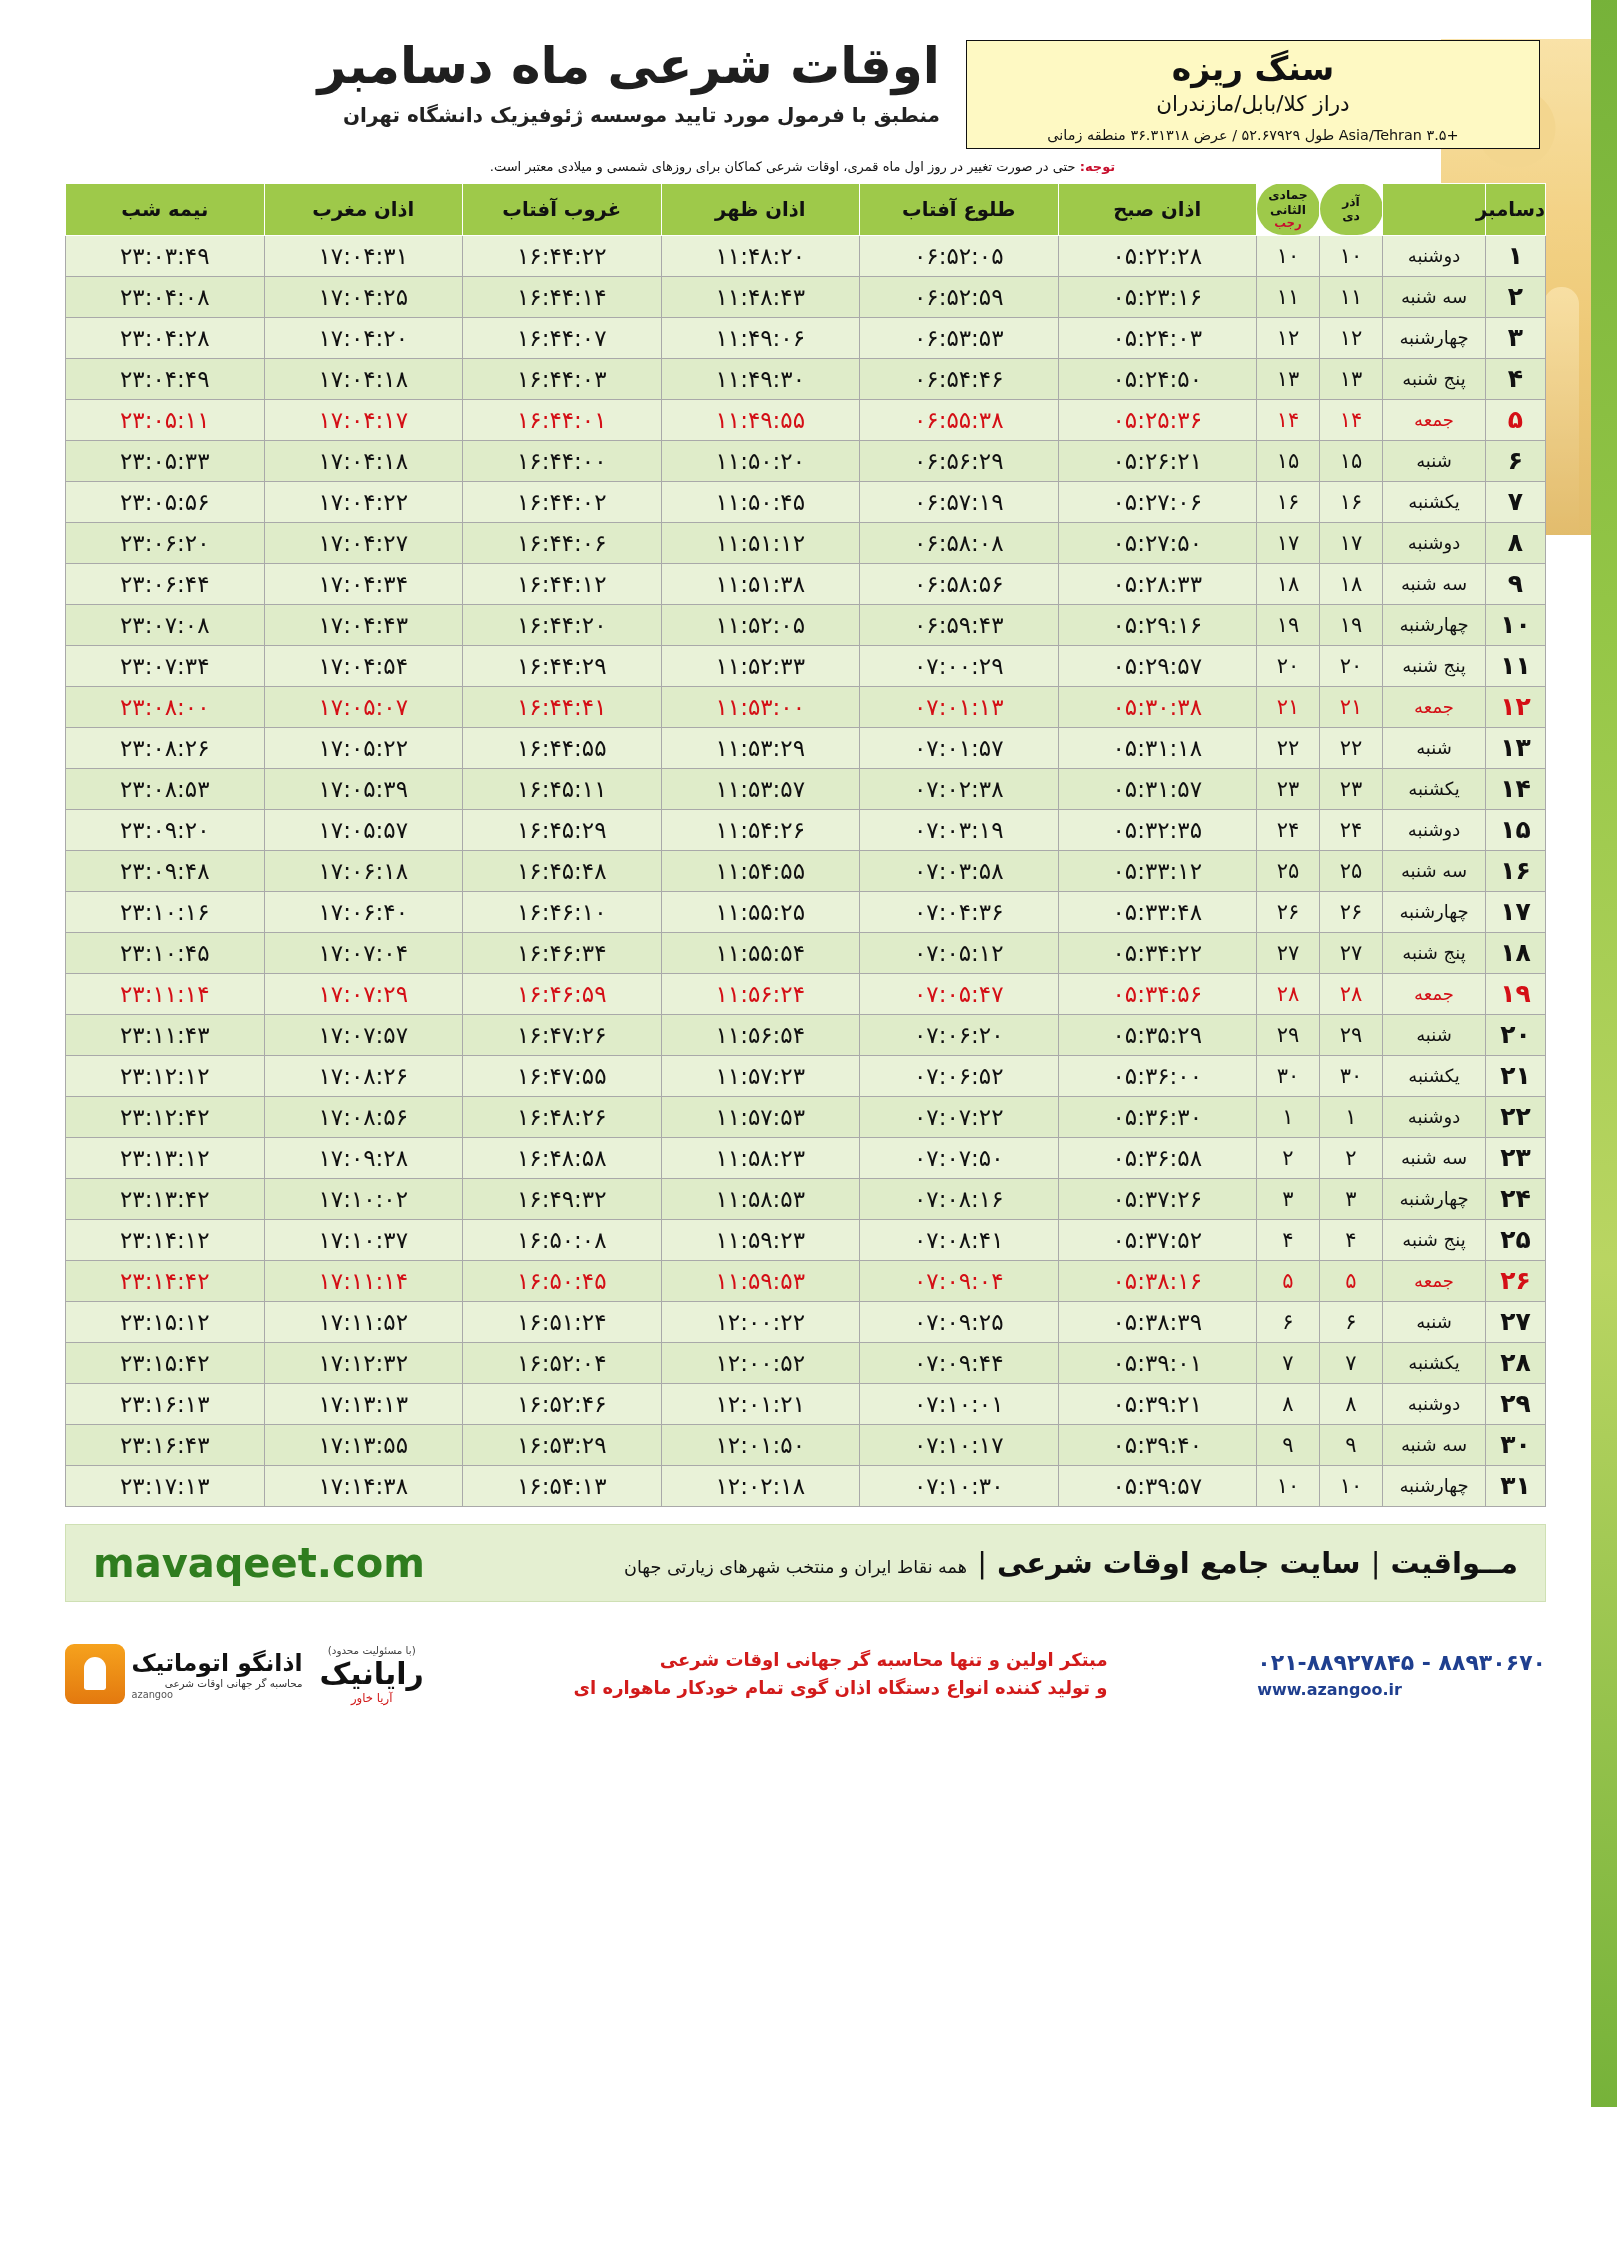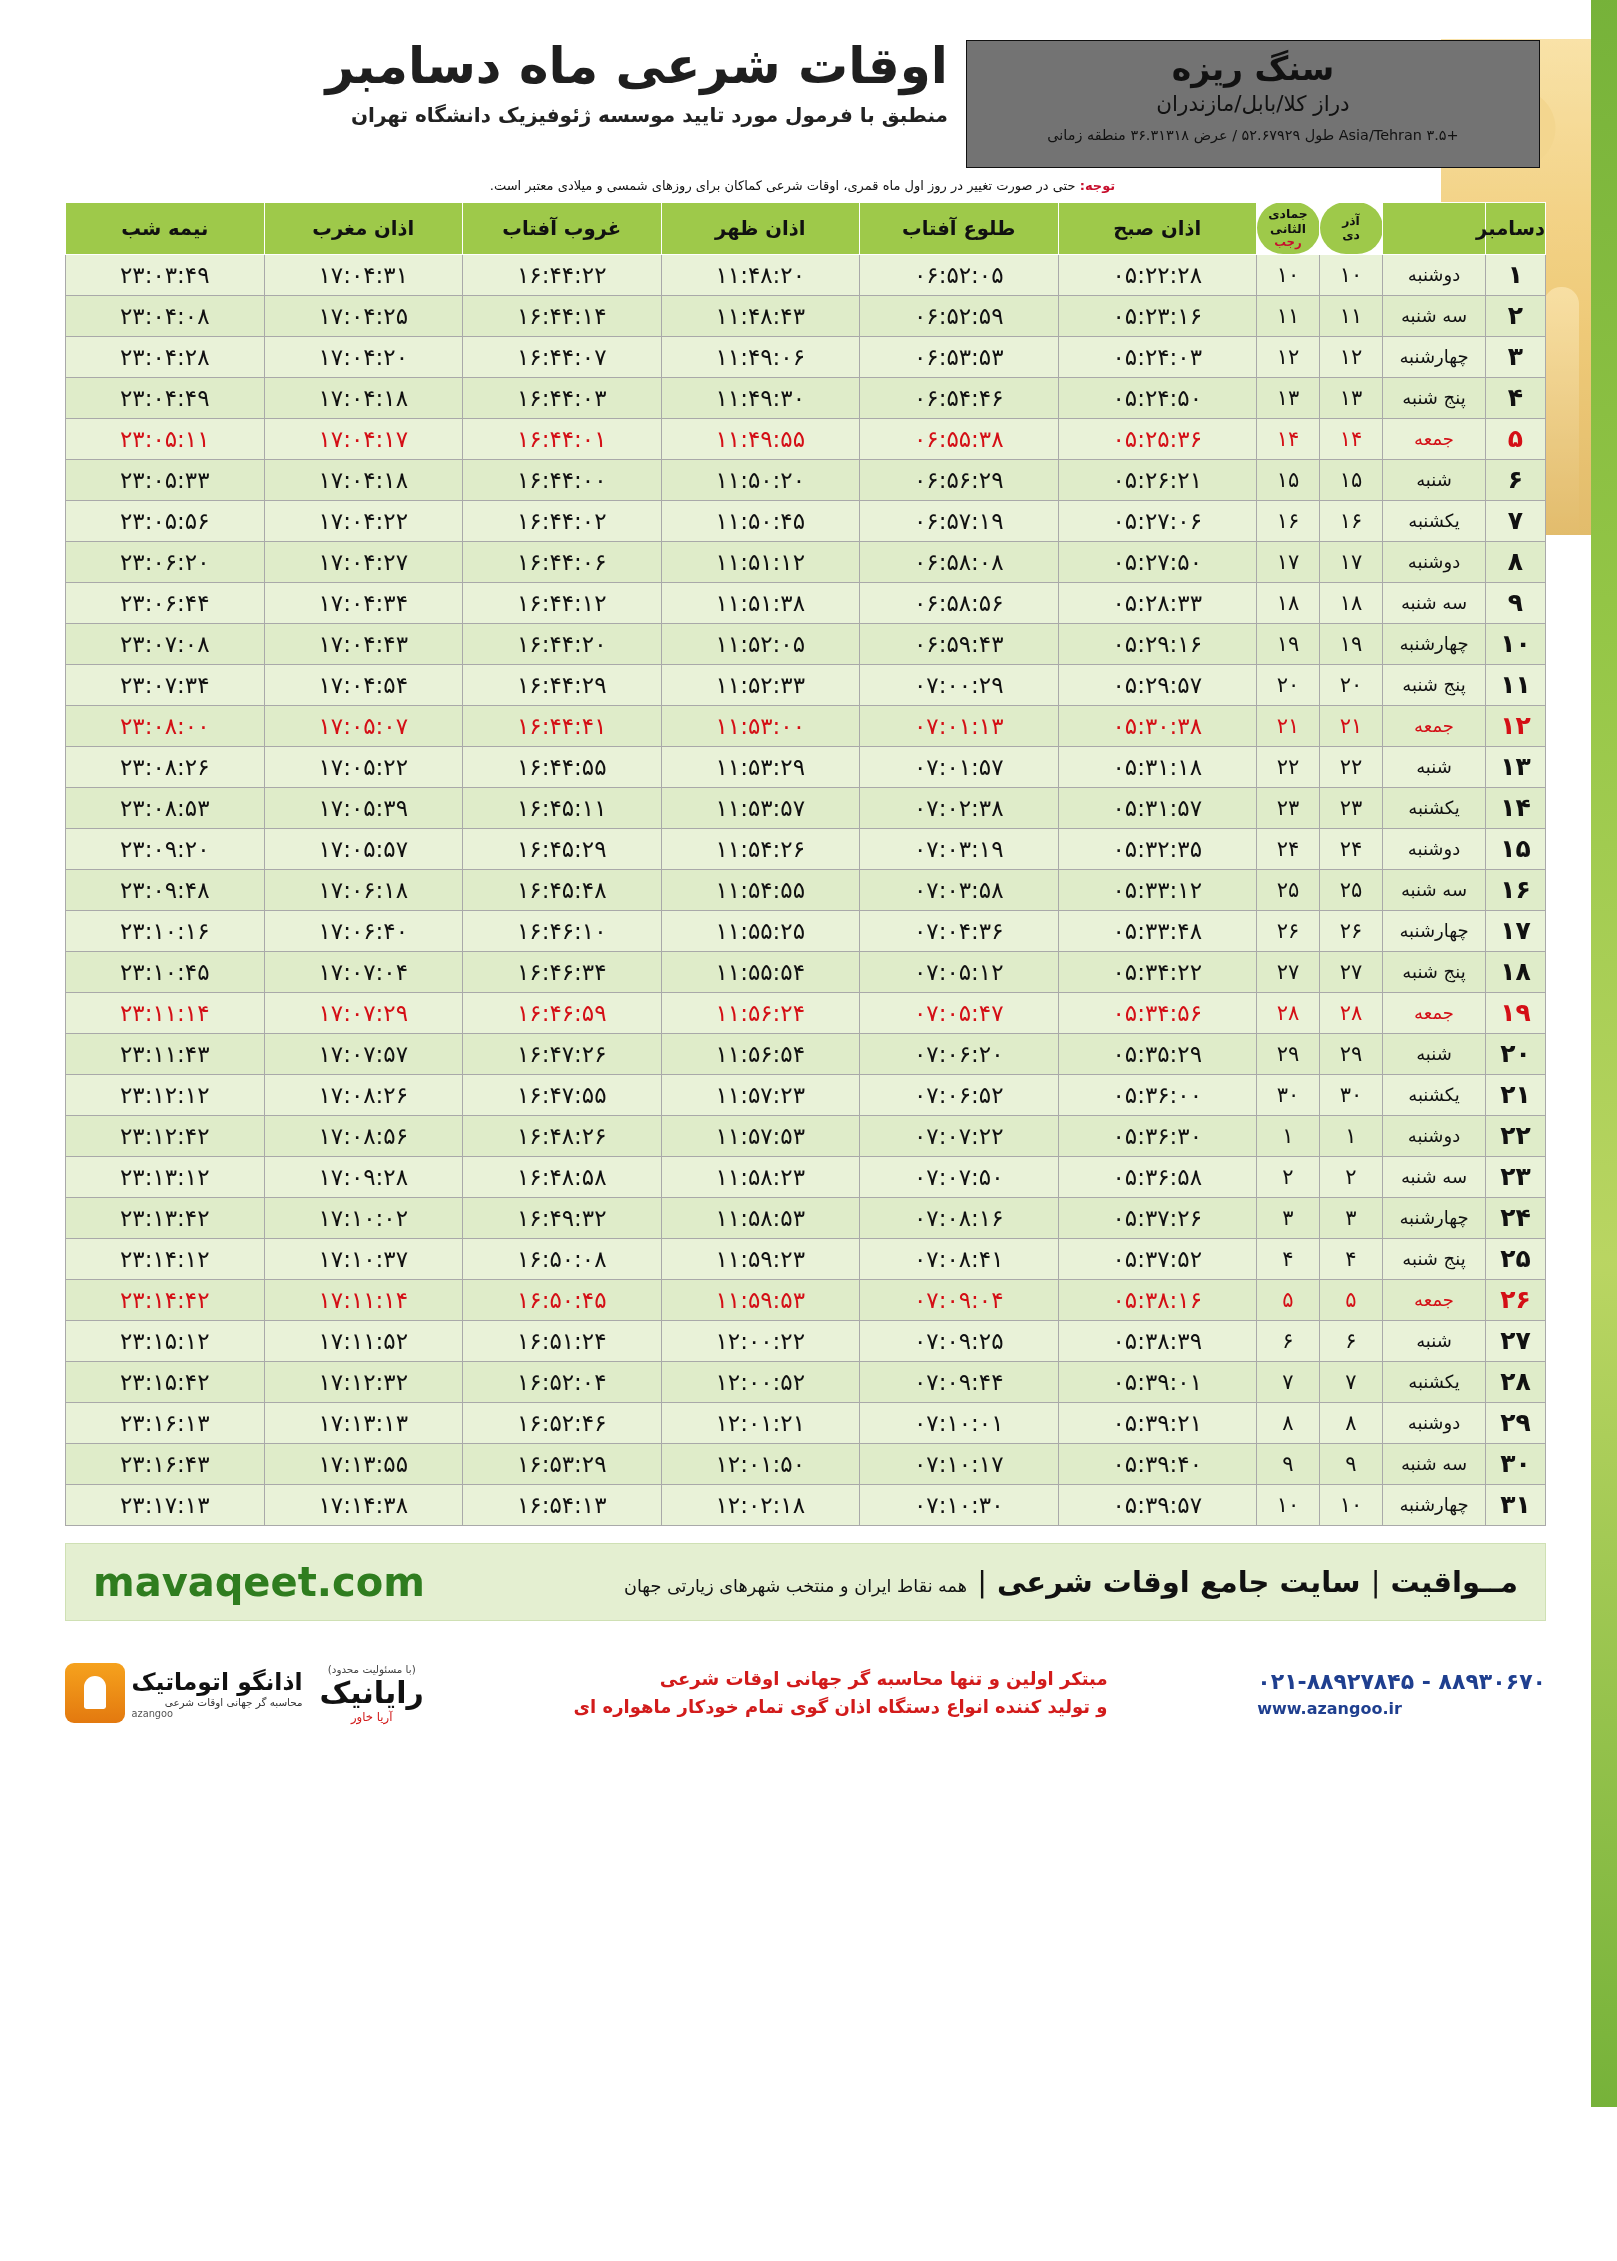--- a/index.html
+++ b/index.html
@@ -45,39 +45,39 @@
   
   .header{
     position:relative;z-index:3;
     display:flex;flex-direction:row;align-items:flex-start;
     padding:40px 78px 0 65px;
     justify-content:space-between;
   }
   .title-block{
     text-align:right;
     flex:1;
-    padding-right:18px;
+    padding-right:26px;
   }
   .main-title{
     font-size:50px;font-weight:bold;color:#1f1f1f;line-height:1.05;
     letter-spacing:-0.7px;
   }
   .sub-title{
     font-size:20px;font-weight:bold;color:#222;margin-top:10.4px;
   }
   .date-line{
     font-size:18px;color:#222;margin-top:9px;
   }
   .loc-box{
     border:1.3px solid #111;
-    padding:9px 17px 24px 17px;
+    padding:9px 17px 5px 17px;
     text-align:center;
     min-width:574px;
     box-sizing:border-box;
-    background:#737373;
+    background:#fef9c3;
   }
   .loc-city{font-size:33px;font-weight:bold;color:#111;line-height:1.15;}
   .loc-sub{font-size:21.5px;color:#111;margin-top:2.6px;}
   .loc-coords{font-size:14.4px;color:#111;margin-top:11px;direction:ltr;}
   .note{
     position:relative;z-index:3;
     margin:10.4px 78px 0 65px;
     text-align:center;
     font-size:13px;color:#111;
   }

